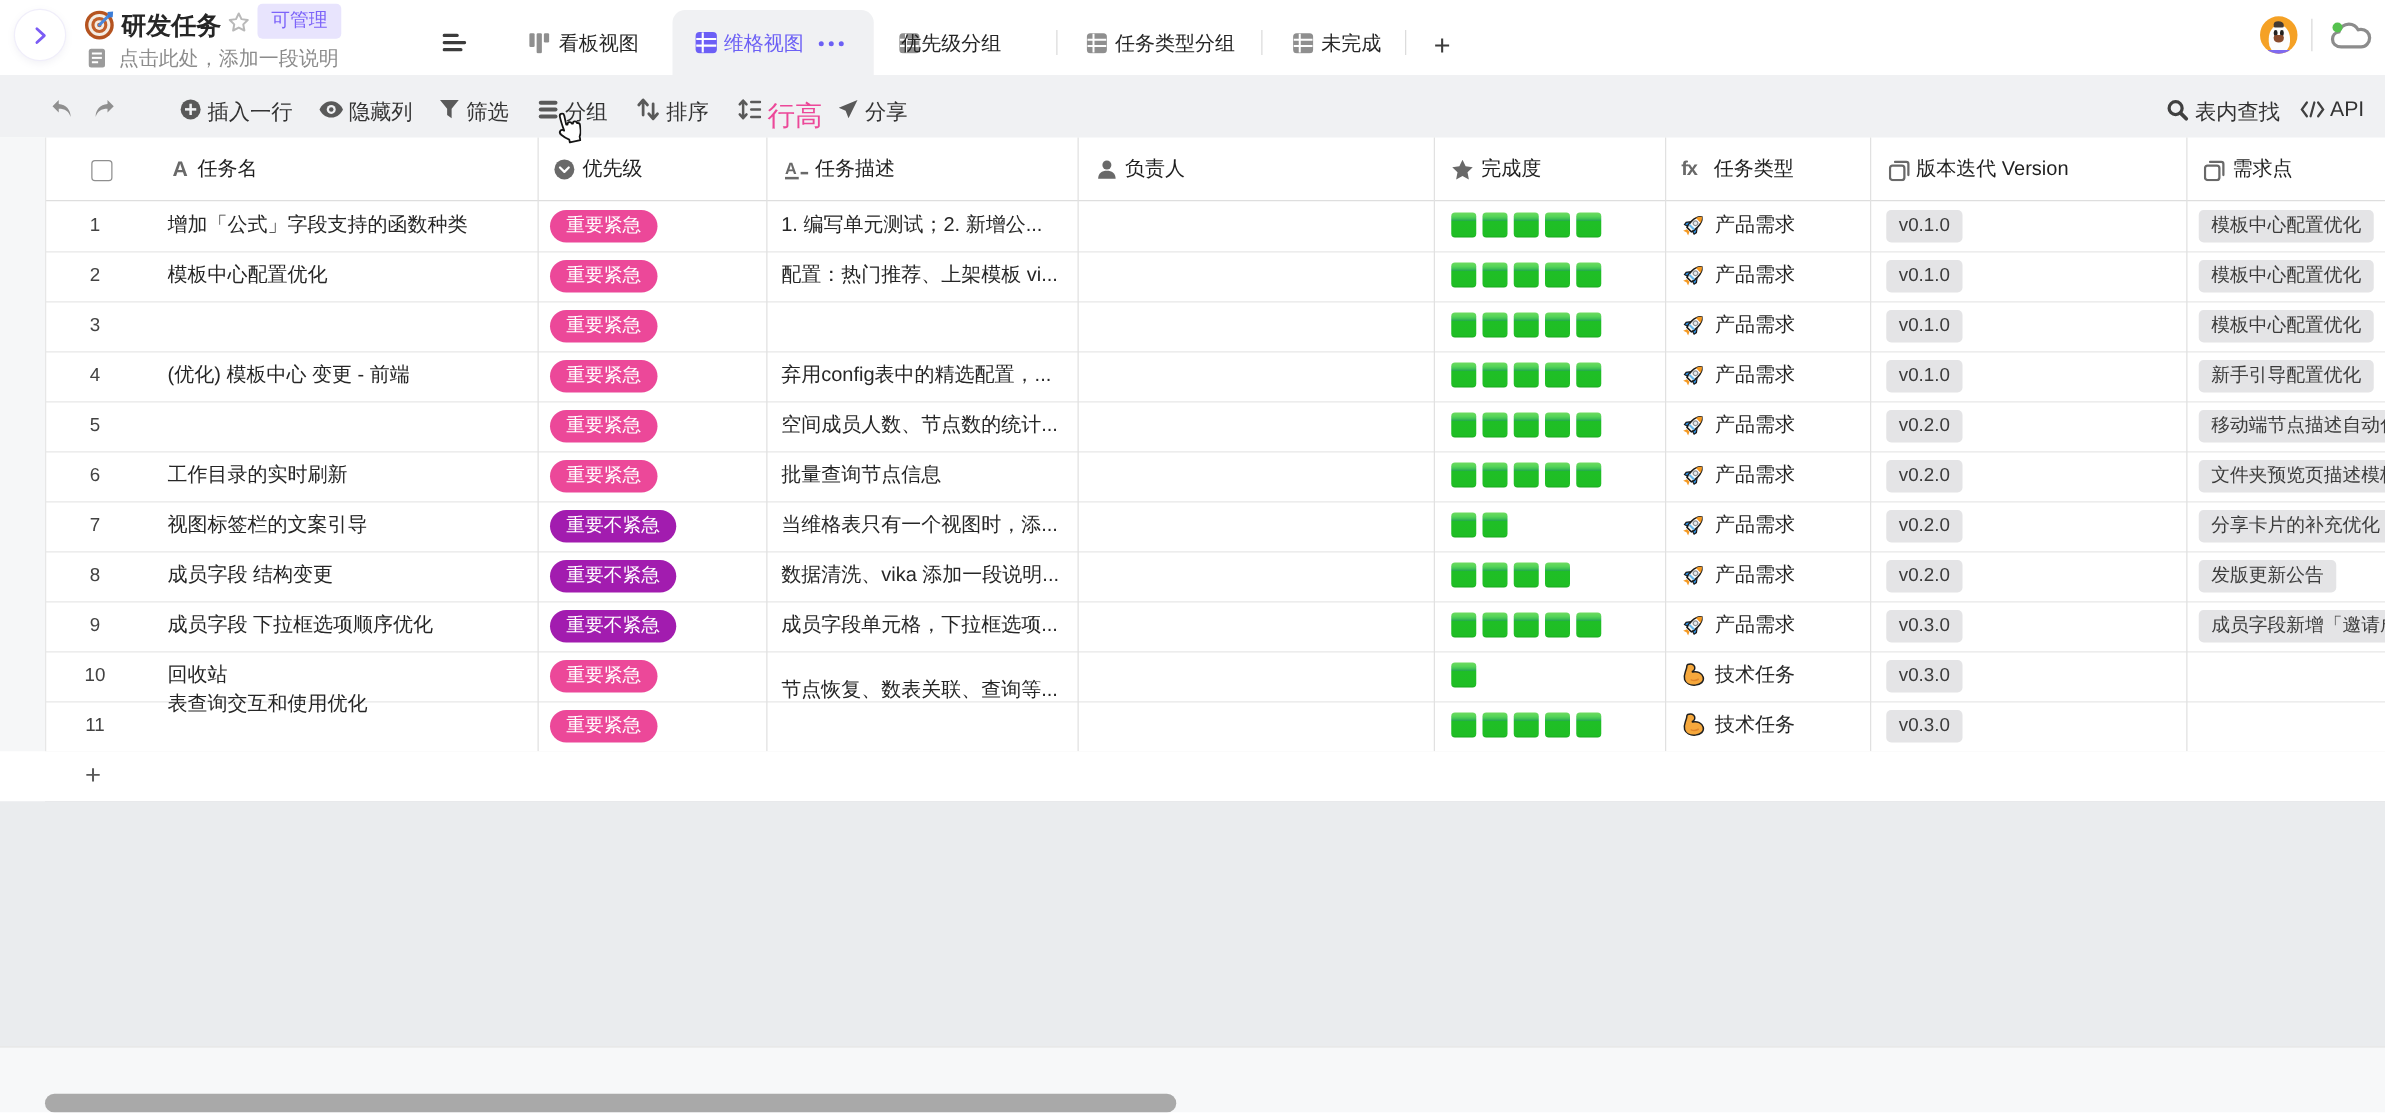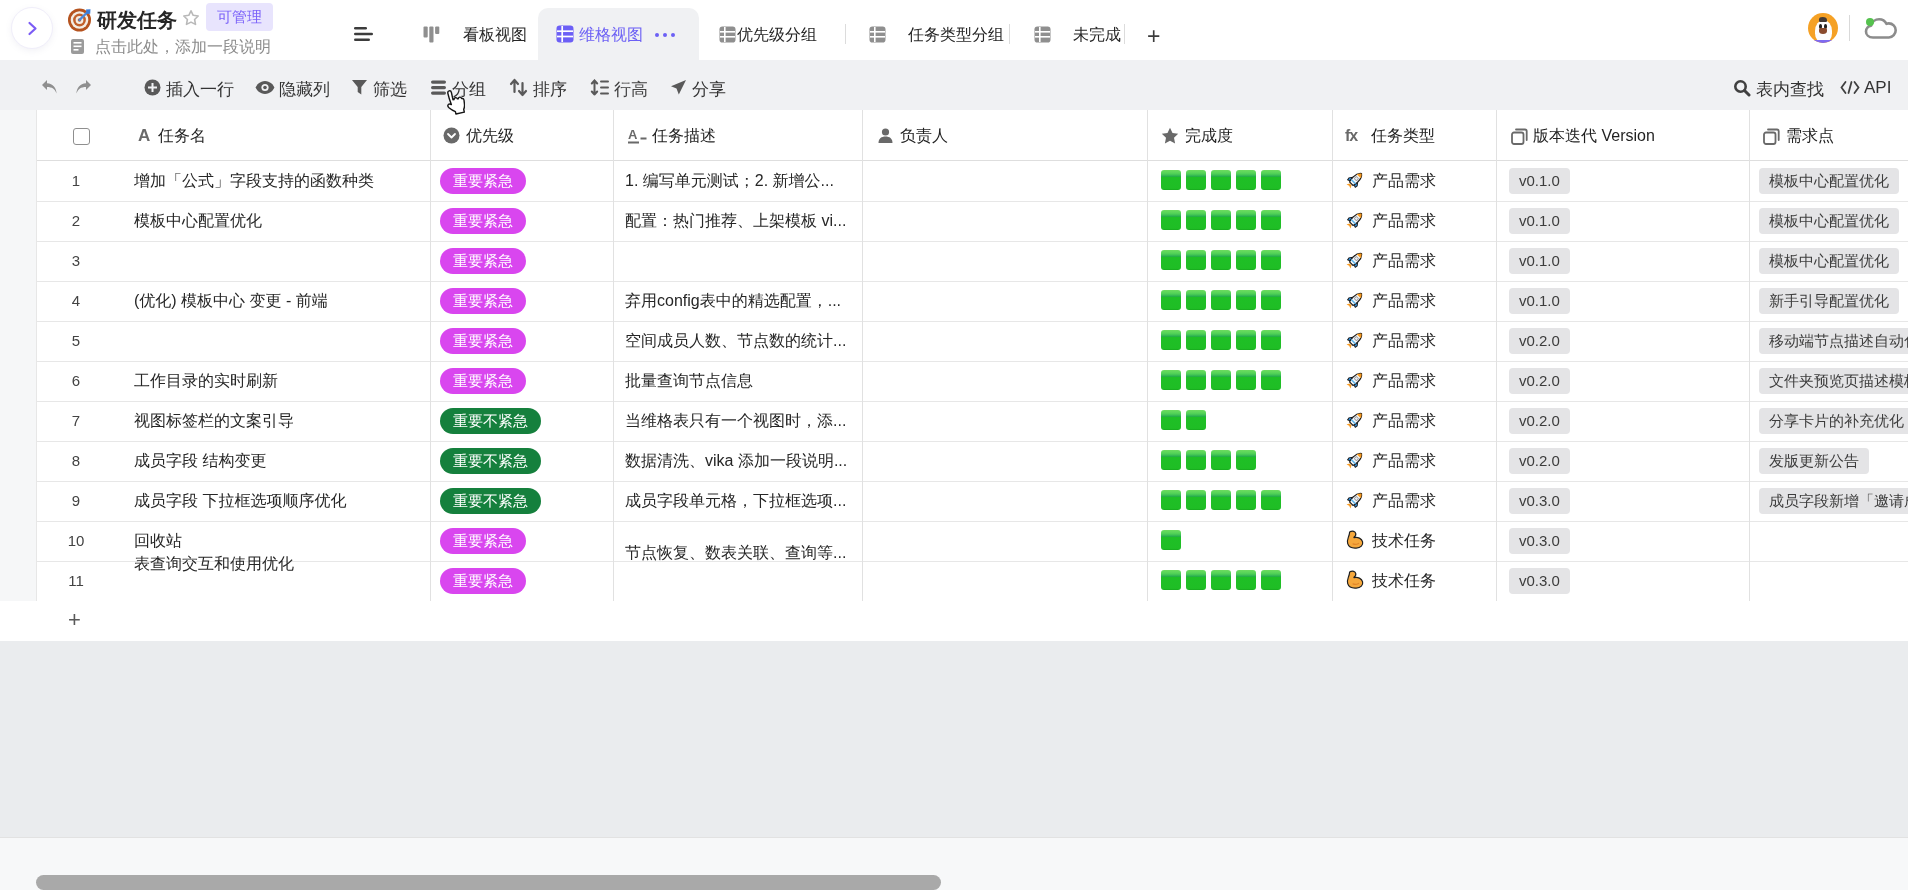--- a/index.html
+++ b/index.html
@@ -1,28 +1,28 @@
 <!DOCTYPE html>
 <html><head><meta charset="utf-8">
 <style>
 *{margin:0;padding:0;box-sizing:border-box;}
 html,body{width:1908px;height:890px;overflow:hidden;background:#fff;
  font-family:"Liberation Sans",sans-serif;-webkit-font-smoothing:antialiased;}
 .abs{position:absolute;}
 .tag{border-radius:4px;background:#e4e4e6;color:#3c3c3c;font-size:15px;height:26px;line-height:26px;padding:0 10px;display:inline-block;white-space:nowrap;}
 .pill{border-radius:13px;color:#fff;font-size:15px;height:26px;line-height:26px;padding:0 13px;display:inline-block;white-space:nowrap;}
-.pill.o{background:#d946ef;}
-.pill.b{background:#15803d;}
+.pill.o{background:#ec4899;}
+.pill.b{background:#a21caf;}
 .sq{position:absolute;width:20px;height:20px;border-radius:3px;
  background:linear-gradient(180deg,#6edb60 0%,#55d458 16%,#3cc152 26%,#2aa857 31%,#1fbf26 36%,#1fbe25 92%,#17a81d 100%);}
 .celltxt{position:absolute;font-size:16px;color:#262626;white-space:nowrap;overflow:hidden;line-height:40px;height:40px;}
 .vline{position:absolute;width:1px;background:#e1e1e1;}
 .hline{position:absolute;height:1px;background:#e7e7e7;}
 .hdrcell{position:absolute;top:110px;height:51px;line-height:51px;font-size:16px;color:#1f1f1f;font-weight:500;white-space:nowrap;}
-.tabtxt{font-size:16px;color:#262626;margin-left:16px;}
+.tabtxt{font-size:16px;color:#262626;}
 svg{display:block;}
 </style></head>
 <body>
 <div class="abs" style="left:0;top:0;width:1908px;height:890px;background:#fff;overflow:hidden;">
 
 <div class="abs" style="left:11px;top:7px;width:42px;height:42px;border-radius:50%;background:#fff;border:1px solid #f0eefa;box-shadow:0 2px 6px rgba(130,130,170,.10);"></div>
 <svg class="abs" style="left:27px;top:21px;" width="11" height="15" viewBox="0 0 11 15">
       <path d="M2.5 2 L8.5 7.5 L2.5 13" fill="none" stroke="#7b5cf5" stroke-width="2.2" stroke-linecap="round" stroke-linejoin="round"></path>
     </svg>
 
@@ -170,21 +170,21 @@
 <div class="abs" style="left:533px;top:78px;font-size:17px;color:#333;">排序</div>
 
 <svg class="abs" style="left:590px;top:78px;" width="19" height="19" viewBox="0 0 19 19">
       <g stroke="#595959" stroke-width="2" fill="none" stroke-linecap="round">
         <path d="M4.5 2.5 L4.5 16.5 M4.5 2.5 L1.8 5.5 M4.5 2.5 L7.2 5.5 M4.5 16.5 L1.8 13.5 M4.5 16.5 L7.2 13.5"></path>
         <line x1="11" y1="3.5" x2="18" y2="3.5"></line>
         <line x1="11" y1="9.5" x2="18" y2="9.5"></line>
         <line x1="11" y1="15.5" x2="18" y2="15.5"></line>
       </g>
     </svg>
-<div class="abs" style="left:614px;top:78px;font-size:17px;color:#404040;">行高</div>
+<div class="abs" style="left:614px;top:78px;font-size:22px;color:#ec4899;">行高</div>
 
 <svg class="abs" style="left:670px;top:79px;" width="17" height="17" viewBox="0 0 17 17">
       <path d="M16 1 L1 7.2 L6.5 9.5 L8.8 15.5 Z" fill="#595959"></path>
     </svg>
 <div class="abs" style="left:692px;top:78px;font-size:17px;color:#333;">分享</div>
 
 <svg class="abs" style="left:1733px;top:79px;" width="18" height="18" viewBox="0 0 18 18">
       <circle cx="7.5" cy="7.5" r="5.2" fill="none" stroke="#404040" stroke-width="2.6"></circle>
       <line x1="11.5" y1="11.5" x2="16" y2="16" stroke="#404040" stroke-width="3" stroke-linecap="round"></line>
     </svg>

